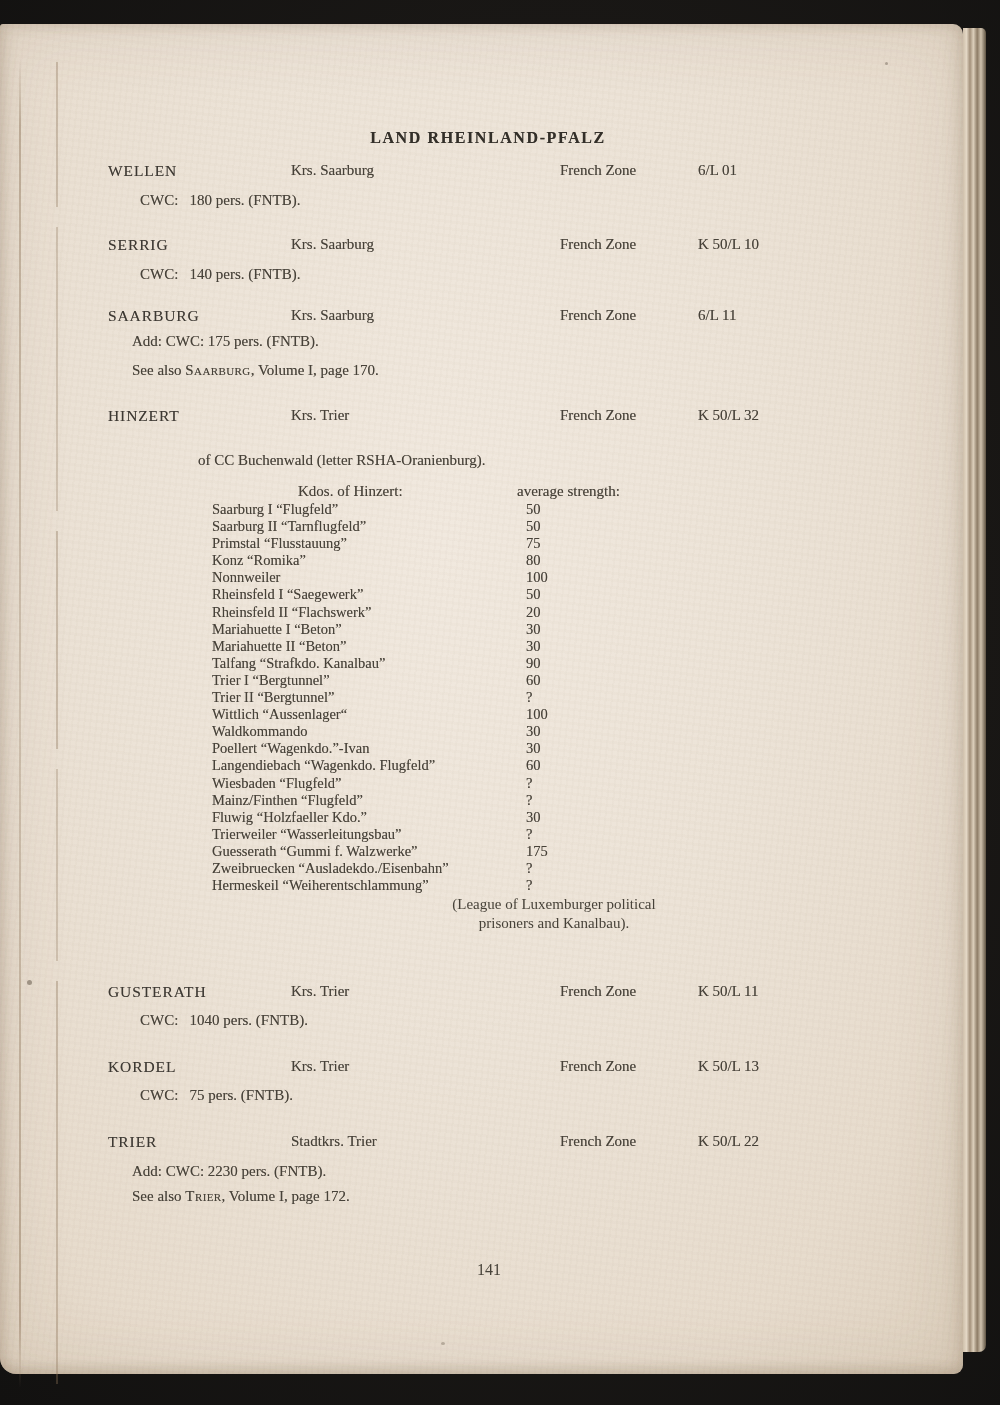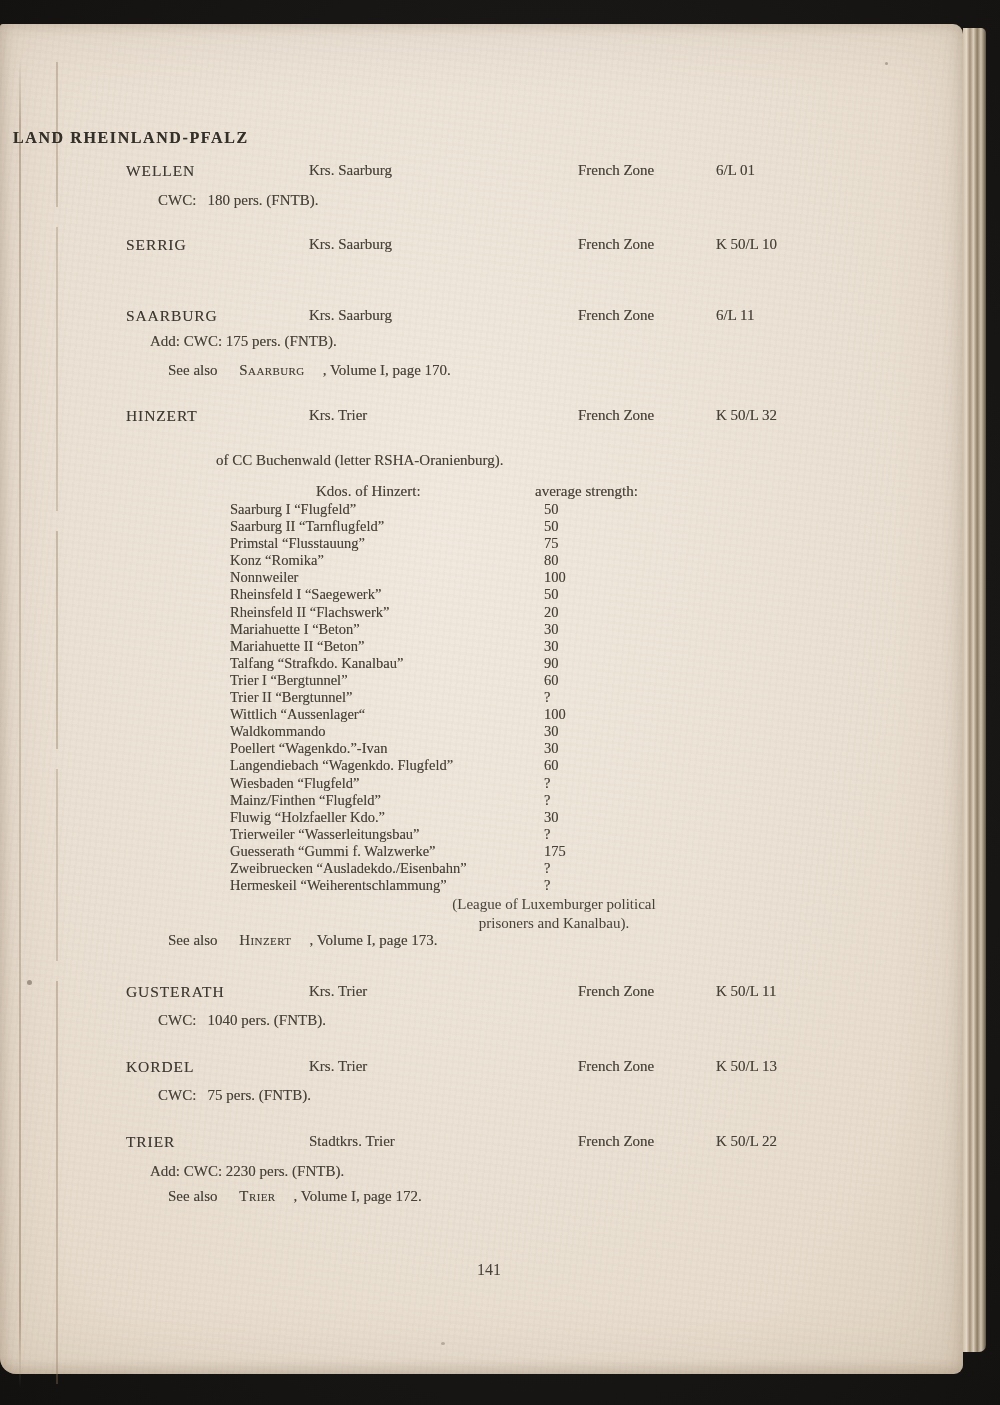--- a/index.html
+++ b/index.html
@@ -30,36 +30,36 @@
   .crease-inner{position:absolute;left:56px;top:38px;width:2px;height:1322px;opacity:.85;
     background:linear-gradient(180deg,
       rgba(140,115,88,.40) 0 11%,  rgba(140,115,88,0) 11% 12.5%,
       rgba(140,115,88,.34) 12.5% 34%, rgba(140,115,88,0) 34% 35.5%,
       rgba(140,115,88,.42) 35.5% 52%, rgba(140,115,88,0) 52% 53.5%,
       rgba(140,115,88,.34) 53.5% 68%, rgba(140,115,88,0) 68% 69.5%,
       rgba(140,115,88,.42) 69.5% 100%);}
   .speck{position:absolute;border-radius:50%;background:#877b6c;}
 
   .title{position:absolute;left:0;top:105px;width:963px;padding-left:13px;box-sizing:border-box;
-    text-align:left;font-size:16px;font-weight:bold;letter-spacing:1.6px;color:#332f29;
+    text-align:center;font-size:16px;font-weight:bold;letter-spacing:1.6px;color:#332f29;
     text-shadow:0 0 .5px rgba(50,45,38,.55);}
   .line{position:absolute;left:0;width:963px;height:20px;line-height:19px;}
-  .line span{text-shadow:0 0 .45px rgba(60,52,44,.45);margin-left:18px;}
+  .line span{text-shadow:0 0 .45px rgba(60,52,44,.45);}
   .c-name{position:absolute;left:108px;font-size:15.5px;letter-spacing:.9px;color:#3d3933;}
   .c-kreis{position:absolute;left:291px;}
   .c-zone{position:absolute;left:560px;}
   .c-grid{position:absolute;left:698px;}
   .c-cwc{position:absolute;left:140px;white-space:pre;}
   .c-indent{position:absolute;left:132px;}
   .c-note1{position:absolute;left:140px;}
   .c-note2{position:absolute;left:198px;}
   .sc{font-variant:small-caps;letter-spacing:.4px;}
   .kdos-hd-l{position:absolute;left:298px;}
   .kdos-hd-r{position:absolute;left:517px;}
-  .kdos{position:absolute;left:230px;top:477px;width:440px;text-decoration:underline;}
+  .kdos{position:absolute;left:212px;top:477px;width:440px;text-decoration:underline;}
   .kdo-row{position:relative;height:17.1px;line-height:17.1px;font-size:14.5px;}
   .kdo-row span{text-shadow:0 0 .45px rgba(60,52,44,.45);}
   .kdo-name{position:absolute;left:0;}
   .kdo-strength{position:absolute;left:314px;width:80px;text-align:left;}
   .league{position:absolute;left:404px;top:871px;width:300px;text-align:center;line-height:18.5px;}
   .pageno{position:absolute;left:459px;top:1237px;width:60px;text-align:center;font-size:16px;}
 </style>
 </head>
 <body>
 
@@ -79,20 +79,23 @@
   <div class="line" style="top:167px">
     <span class="c-cwc">CWC:   180 pers. (FNTB).</span>
   </div>
 
   <div class="line" style="top:211px">
     <span class="c-name">SERRIG</span>
     <span class="c-kreis">Krs. Saarburg</span>
     <span class="c-zone">French Zone</span>
     <span class="c-grid">K 50/L 10</span>
   </div>
+  <div class="line" style="top:241px">
+    <span class="c-cwc">CWC:   140 pers. (FNTB).</span>
+  </div>
 
   <div class="line" style="top:282px">
     <span class="c-name">SAARBURG</span>
     <span class="c-kreis">Krs. Saarburg</span>
     <span class="c-zone">French Zone</span>
     <span class="c-grid">6/L 11</span>
   </div>
   <div class="line" style="top:308px">
     <span class="c-indent">Add: CWC: 175 pers. (FNTB).</span>
   </div>
@@ -204,23 +207,20 @@
       <span class="kdo-strength">?</span>
     </div>
       <div class="kdo-row">
       <span class="kdo-name">Hermeskeil “Weiherentschlammung”</span>
       <span class="kdo-strength">?</span>
     </div>
     </div>
   <div class="league">
     <div>(League of Luxemburger political</div>
     <div>prisoners and Kanalbau).</div>
-  </div>
-  <div class="line" style="top:907px">
-    <span class="c-indent"><span>See also </span><span class="sc">Hinzert</span><span>, Volume I, page 173.</span></span>
   </div>
 
   <div class="line" style="top:958px">
     <span class="c-name">GUSTERATH</span>
     <span class="c-kreis">Krs. Trier</span>
     <span class="c-zone">French Zone</span>
     <span class="c-grid">K 50/L 11</span>
   </div>
   <div class="line" style="top:987px">
     <span class="c-cwc">CWC:   1040 pers. (FNTB).</span>

